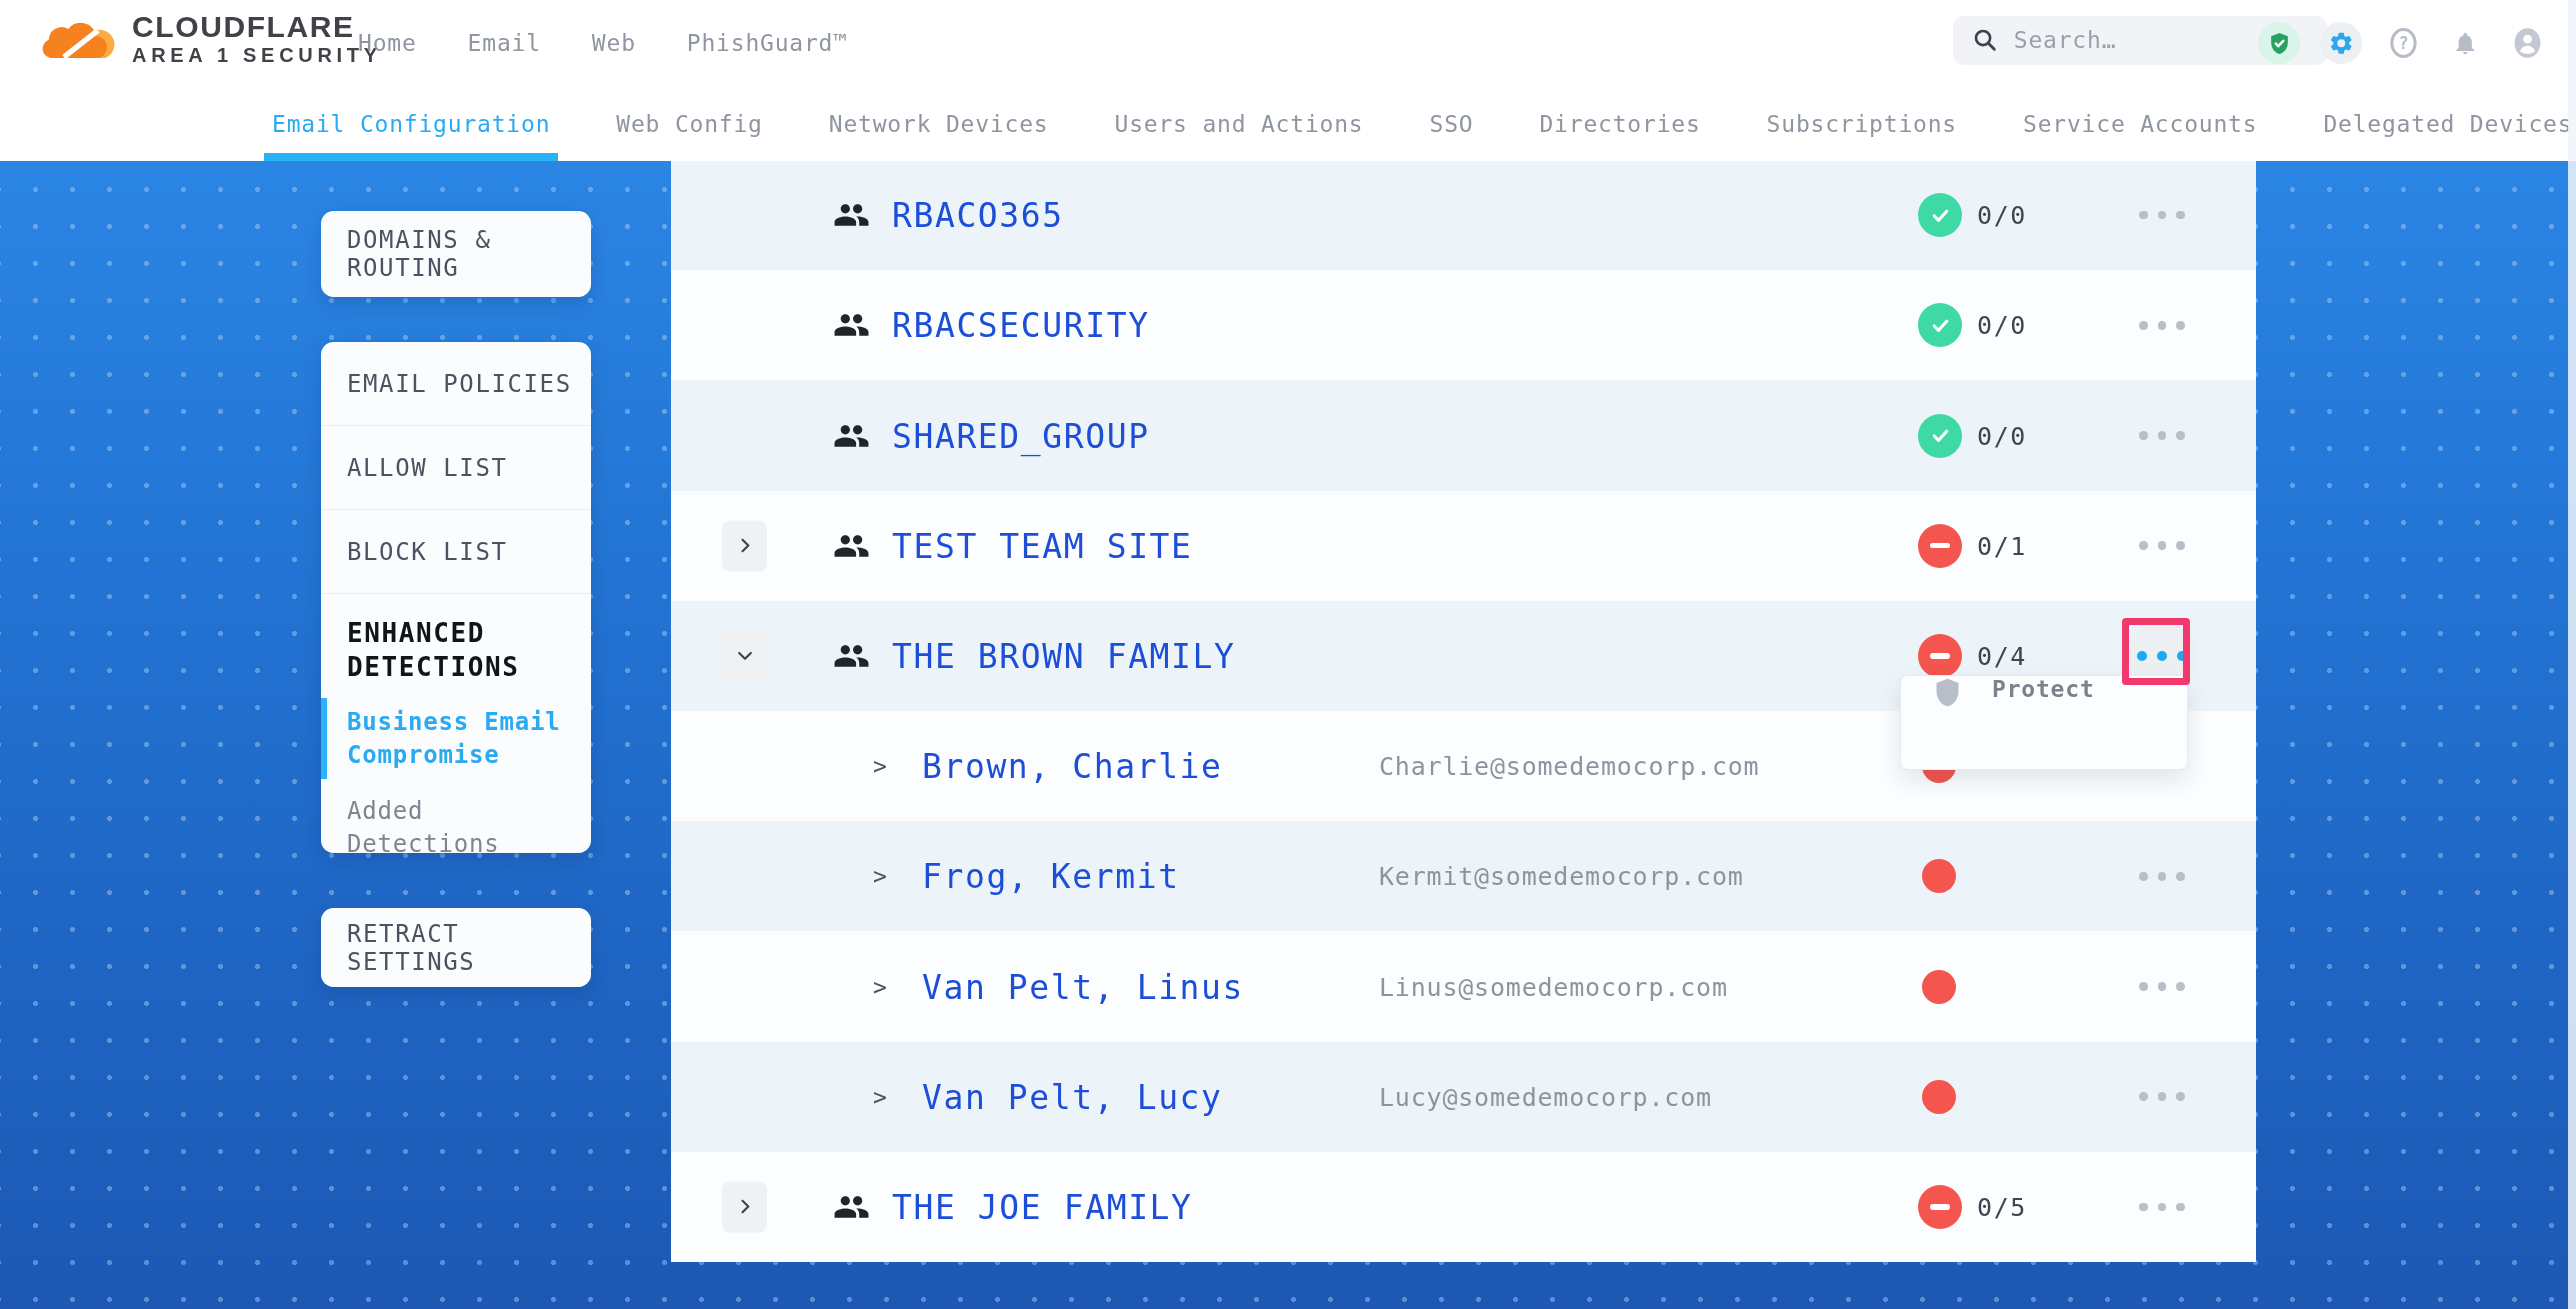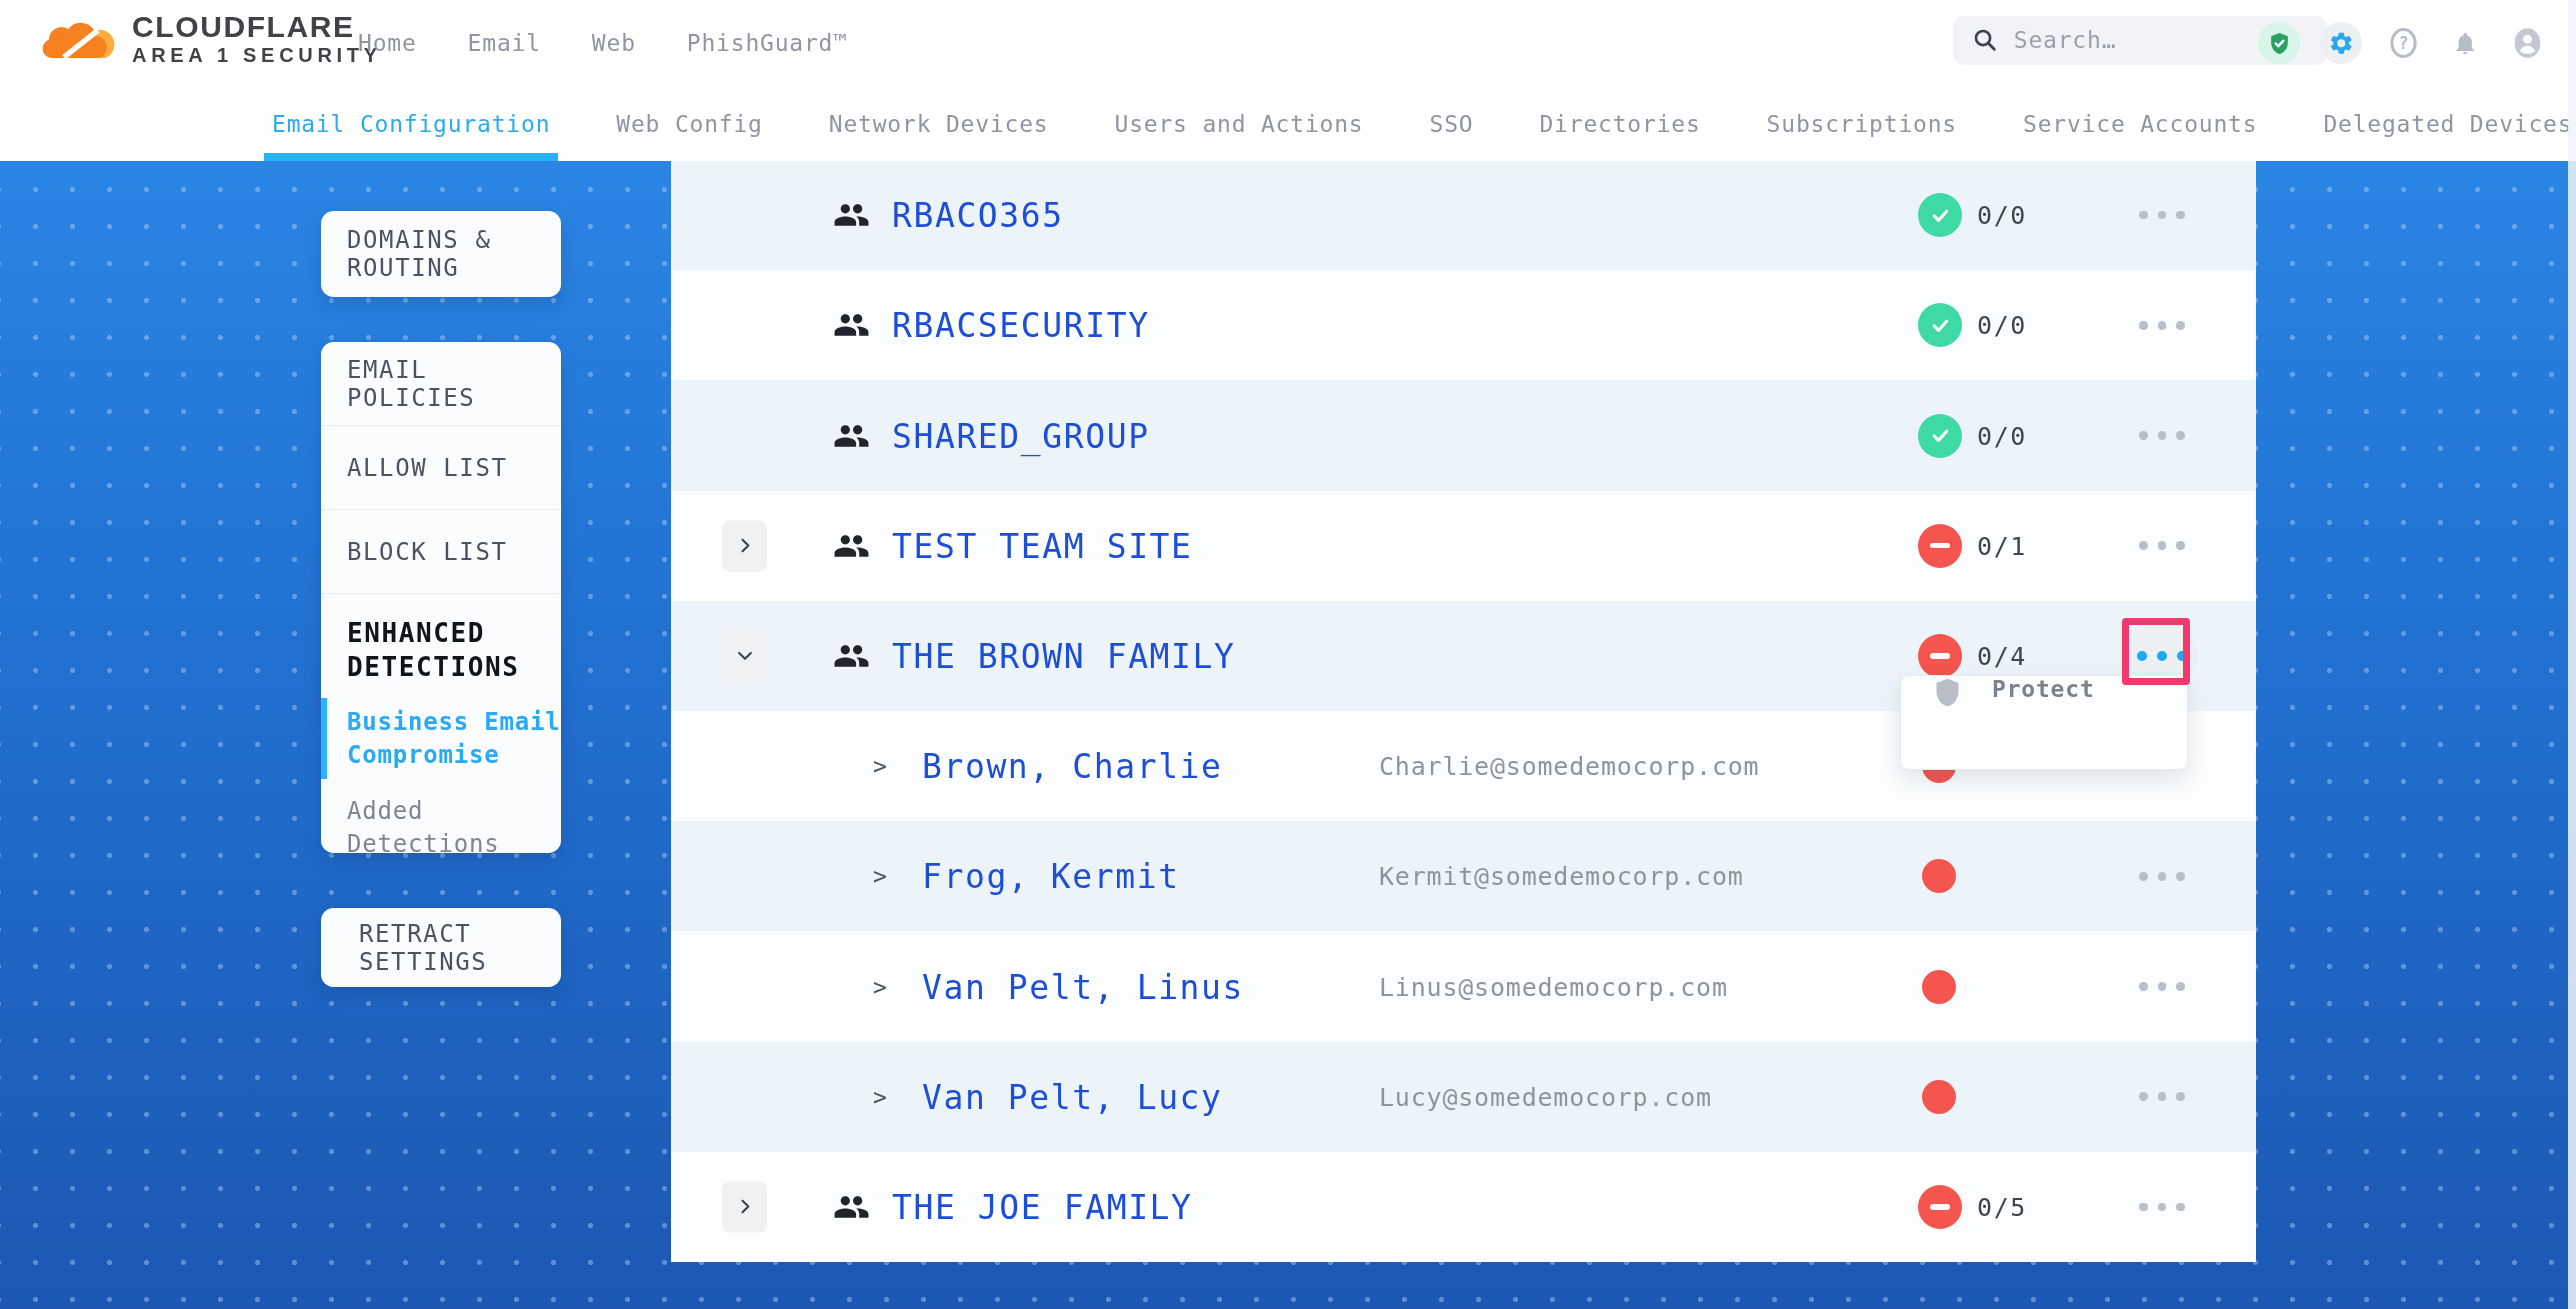--- a/index.html
+++ b/index.html
@@ -36,25 +36,25 @@
 
   
   .tabsbar { position:absolute; left:0; top:86px; width:2576px; height:75px; background:#ffffff;
              display:flex; align-items:center; padding-left:272px; gap:66px; z-index:4; }
   .tab { position:relative; height:75px; display:flex; align-items:center; font-size:23px;
          color:#8f95a1; letter-spacing:0.8px; cursor:pointer; white-space:nowrap; }
   .tab.active { color:#29aaf2; }
   .tab.active::after { content:""; position:absolute; left:-7.8px; right:-7.8px; bottom:0; height:7.8px; background:#29b2f5; }
 
   
-  .side-card { position:absolute; left:321px; width:240px; background:#fbfcfe; border-radius:12.5px;
+  .side-card { position:absolute; left:321px; width:270px; background:#fbfcfe; border-radius:12.5px;
                box-shadow:0 6.2px 17px rgba(15,40,90,.18); z-index:2; }
   .card-domains { top:211px; height:86px; display:flex; align-items:center; padding-left:26px; }
   .card-policies { top:342px; height:511px; padding-bottom:23px; }
-  .card-retract { top:908px; height:79px; display:flex; align-items:center; padding-left:38px; }
+  .card-retract { top:908px; height:79px; display:flex; align-items:center; padding-left:26px; }
   .side-label { font-size:24px; color:#4b5362; letter-spacing:1.6px; cursor:pointer; }
   .side-item { height:84px; display:flex; align-items:center; padding-left:26px;
                border-bottom:0.8px solid #e9edf2; cursor:pointer; }
   .side-section { padding:22px 23px 0 26px; }
   .section-title { font-size:26px; font-weight:700; color:#10141b; letter-spacing:1.6px; line-height:34px; width:233px; }
   .sub-item { position:relative; margin-top:20px; padding:1.6px 0; font-size:24px; line-height:33px;
               width:241px; letter-spacing:0.8px; cursor:pointer; }
   .sub-item.active { color:#29aaf2; font-weight:700; }
   .sub-item.active::before { content:""; position:absolute; left:-26px; top:-6.2px; bottom:-6.2px; width:6.2px; background:#29b5f6; }
   .sub-item.inactive { color:#7e8591; }

